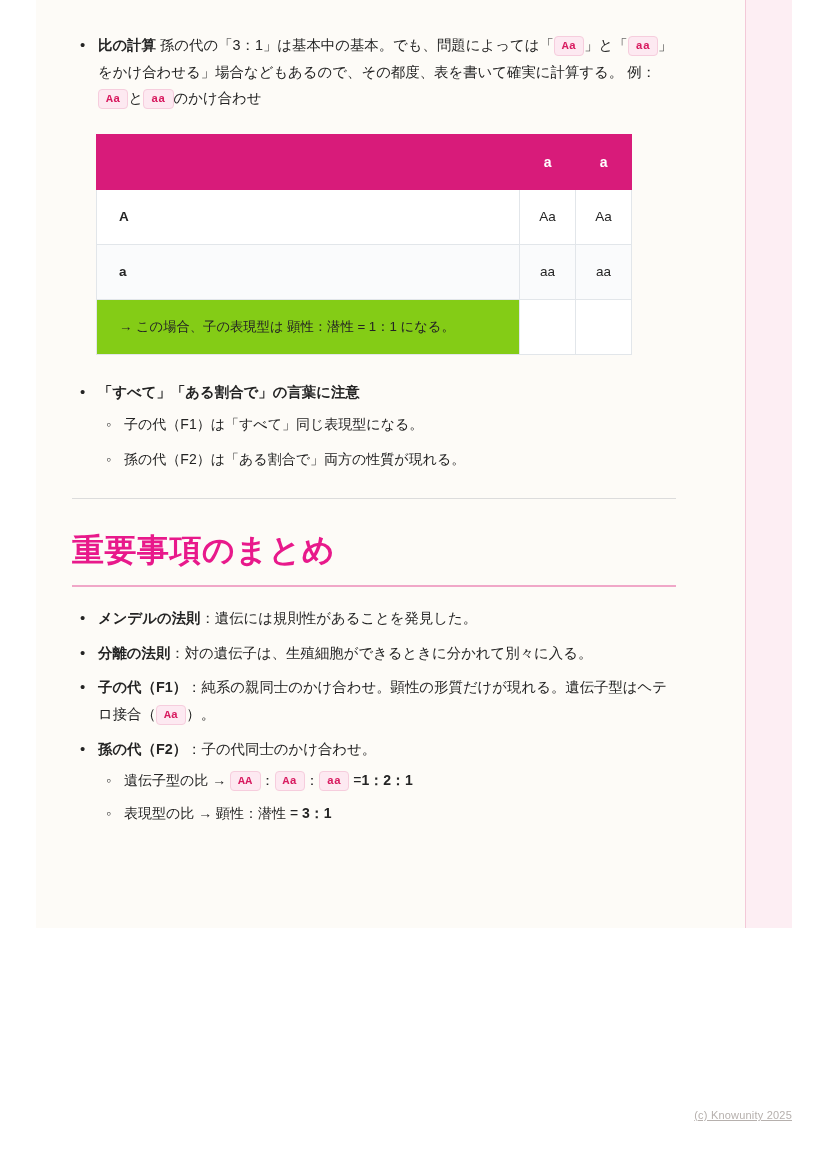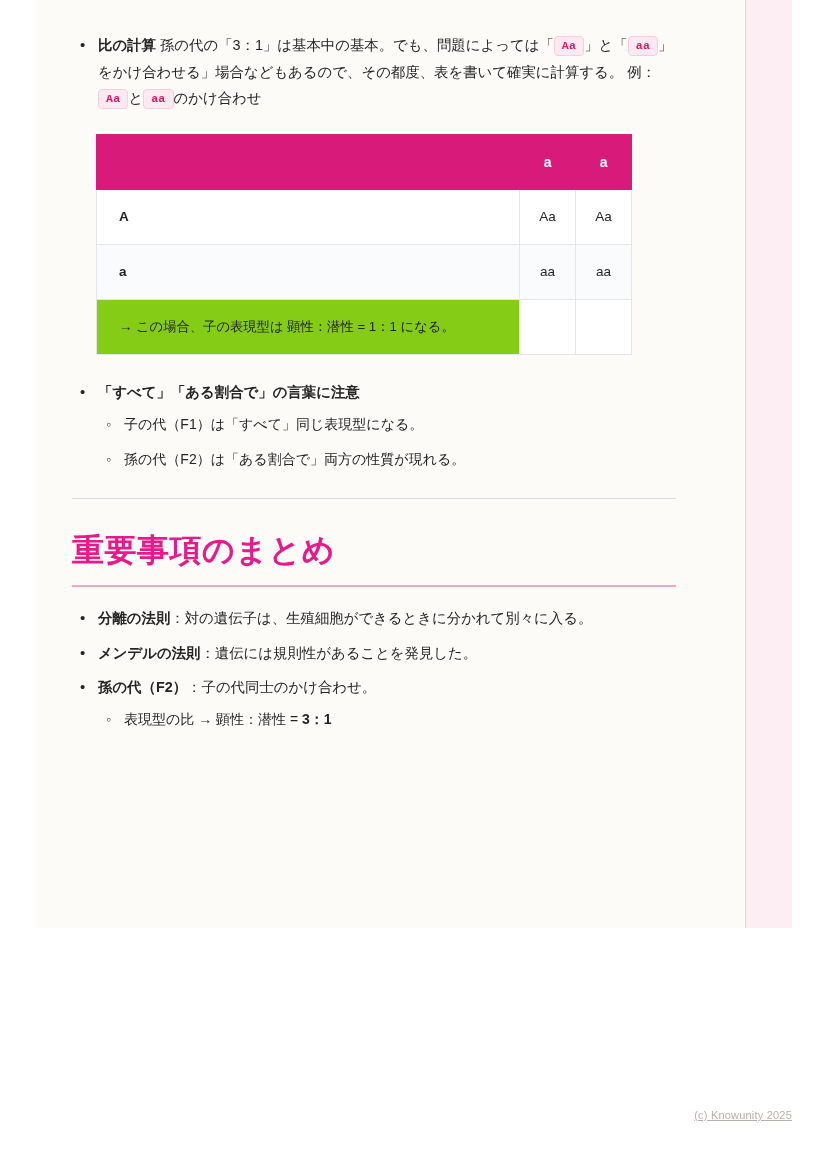--- a/index.html
+++ b/index.html
@@ -252,28 +252,36 @@
     </ul>
 
     <hr class="rule">
 
     <div class="sum">
       <h2 class="section">重要事項のまとめ</h2>
       <hr class="section-underline">
 
       <ul class="lvl1">
         <li>
+          <b>メンデルの法則</b><span>：遺伝には規則性があることを発見した。</span>
+        </li>
+        <li>
           <b>分離の法則</b><span>：対の遺伝子は、生殖細胞ができるときに分かれて別々に入る。</span>
         </li>
         <li>
-          <b>メンデルの法則</b><span>：遺伝には規則性があることを発見した。</span>
+          <b>子の代（F1）</b><span>：純系の親同士のかけ合わせ。顕性の形質だけが現れる。遺伝子型はヘテロ接合（</span><span class="chip">Aa</span><span>）。</span>
         </li>
         <li>
           <b>孫の代（F2）</b><span>：子の代同士のかけ合わせ。</span>
           <ul class="lvl2">
+            <li>
+              <span>遺伝子型の比 →</span>
+              <span class="chip">AA</span><span>：</span><span class="chip">Aa</span><span>：</span><span class="chip">aa</span>
+              <span>=</span><b>1：2：1</b>
+            </li>
             <li>
               <span>表現型の比 → 顕性：潜性 =</span>
               <b>3：1</b>
             </li>
           </ul>
         </li>
       </ul>
     </div>
 
   </div>

